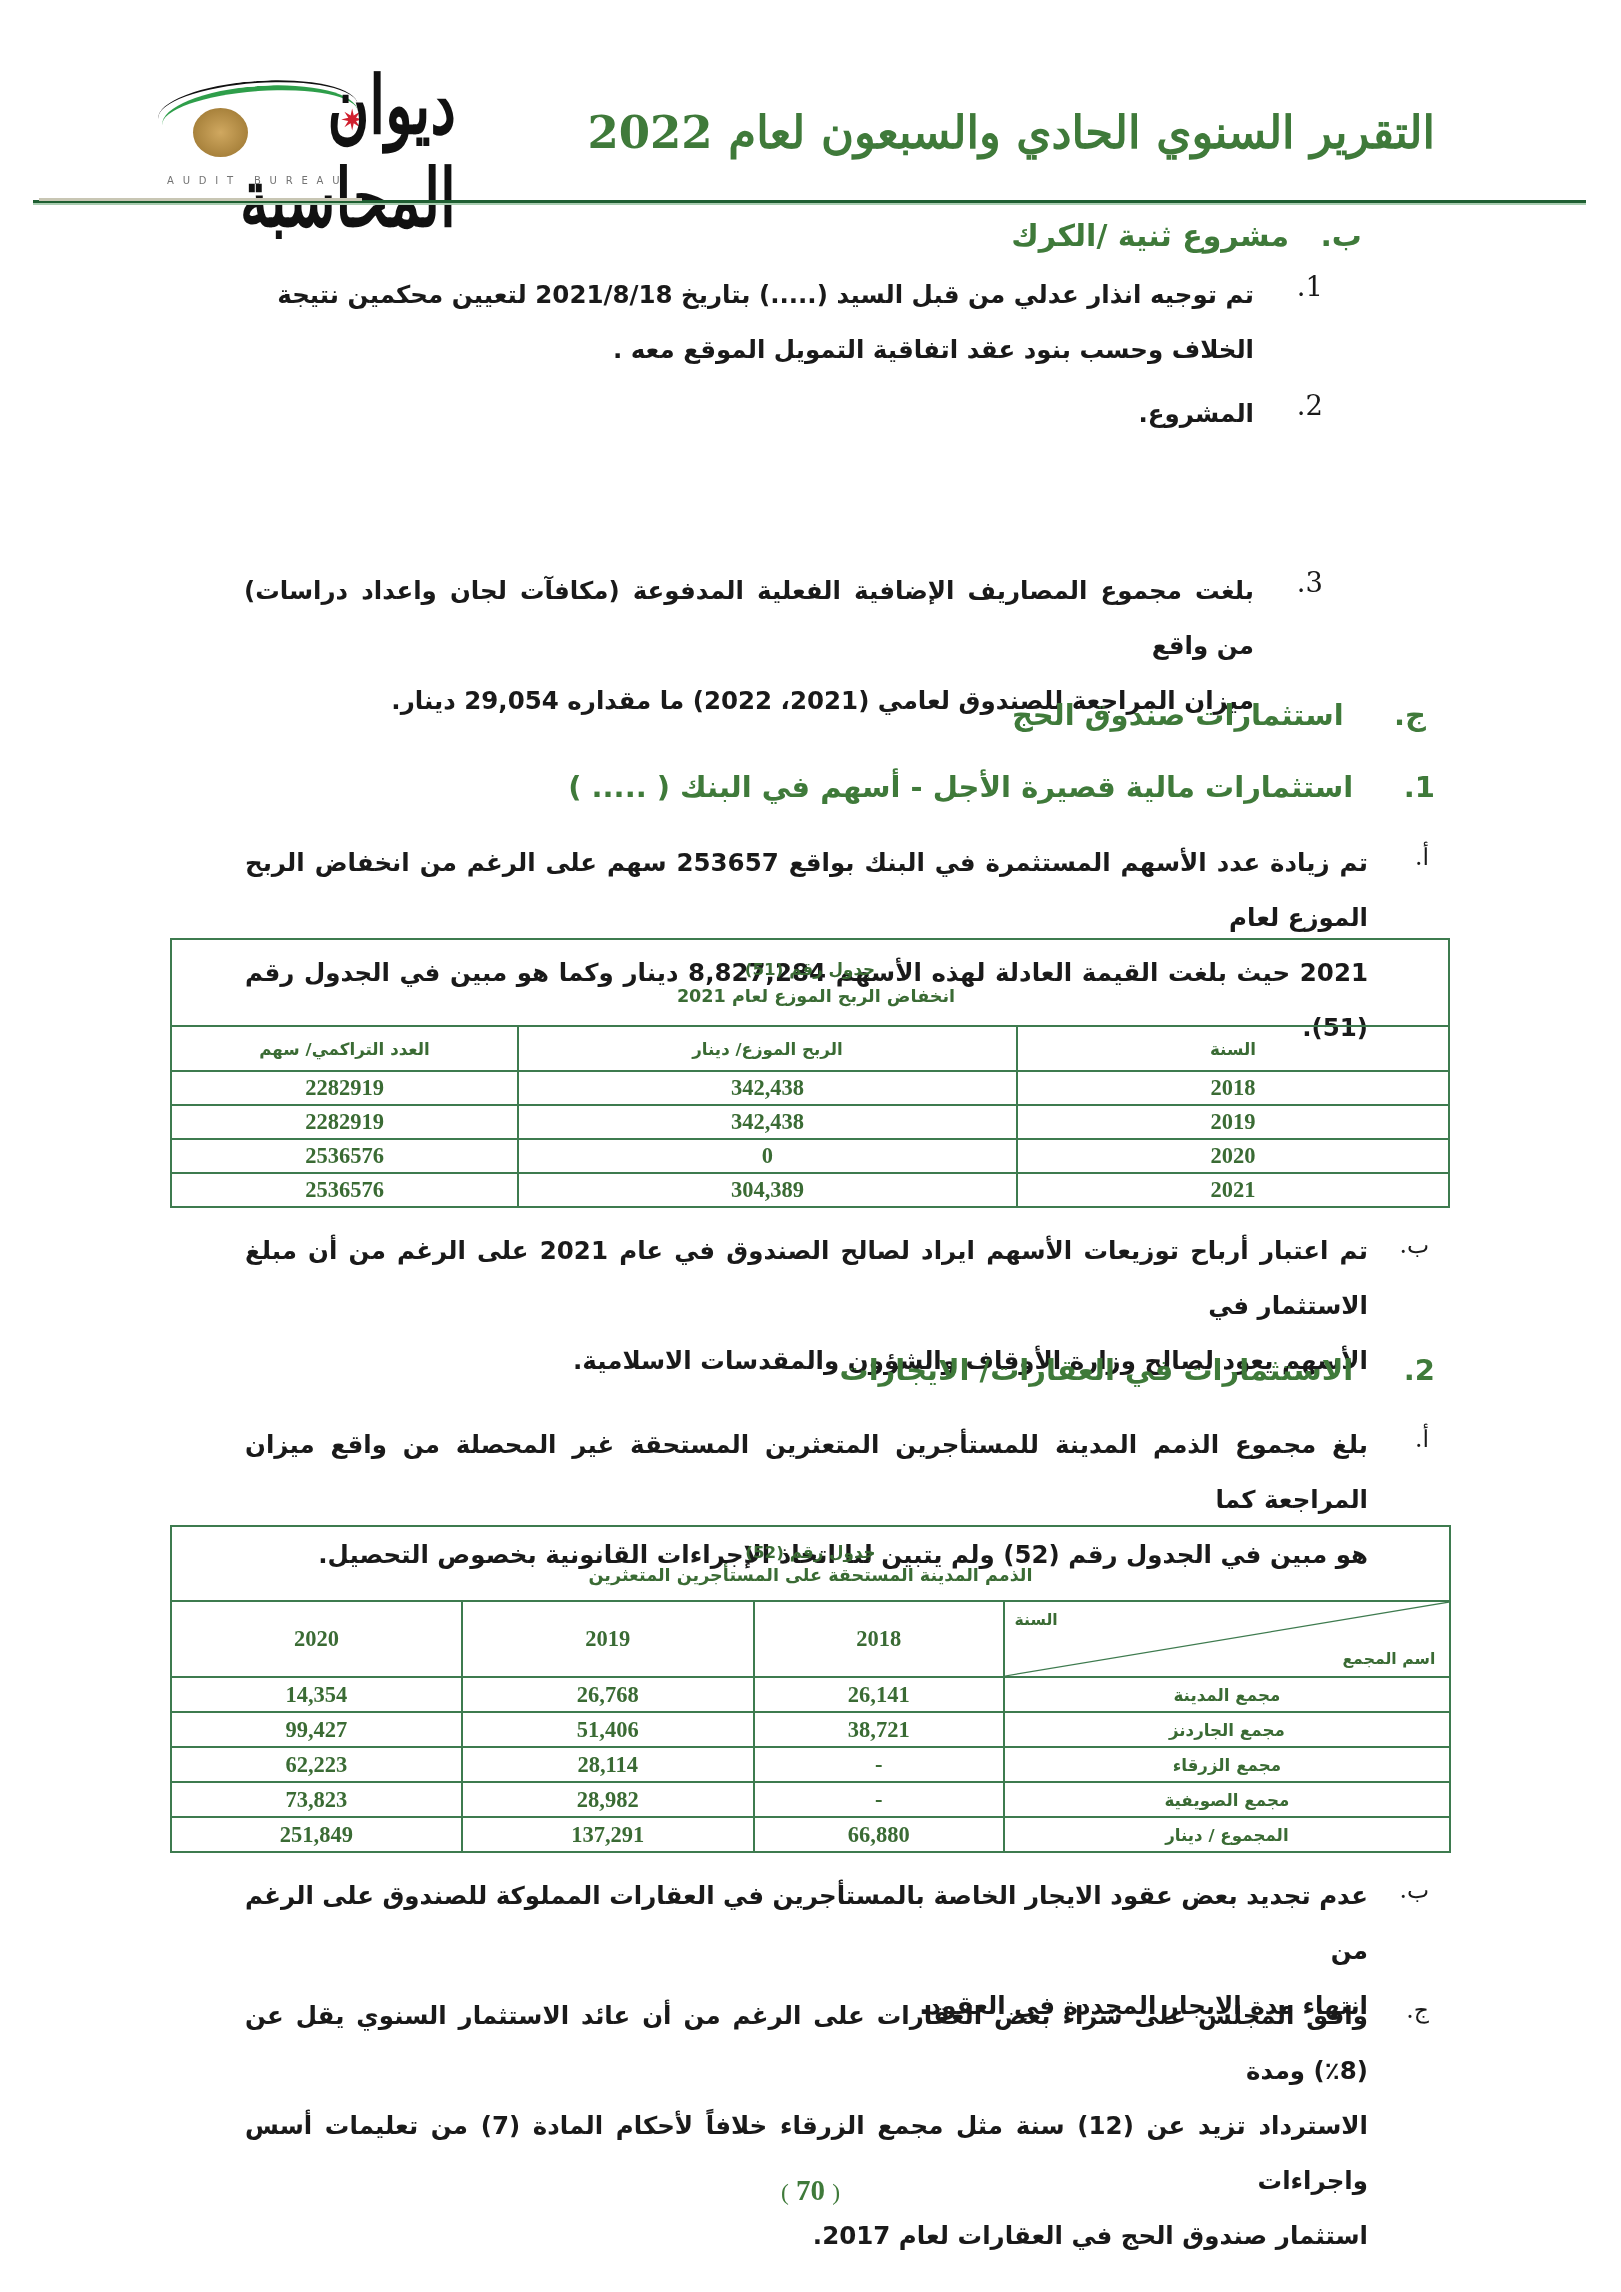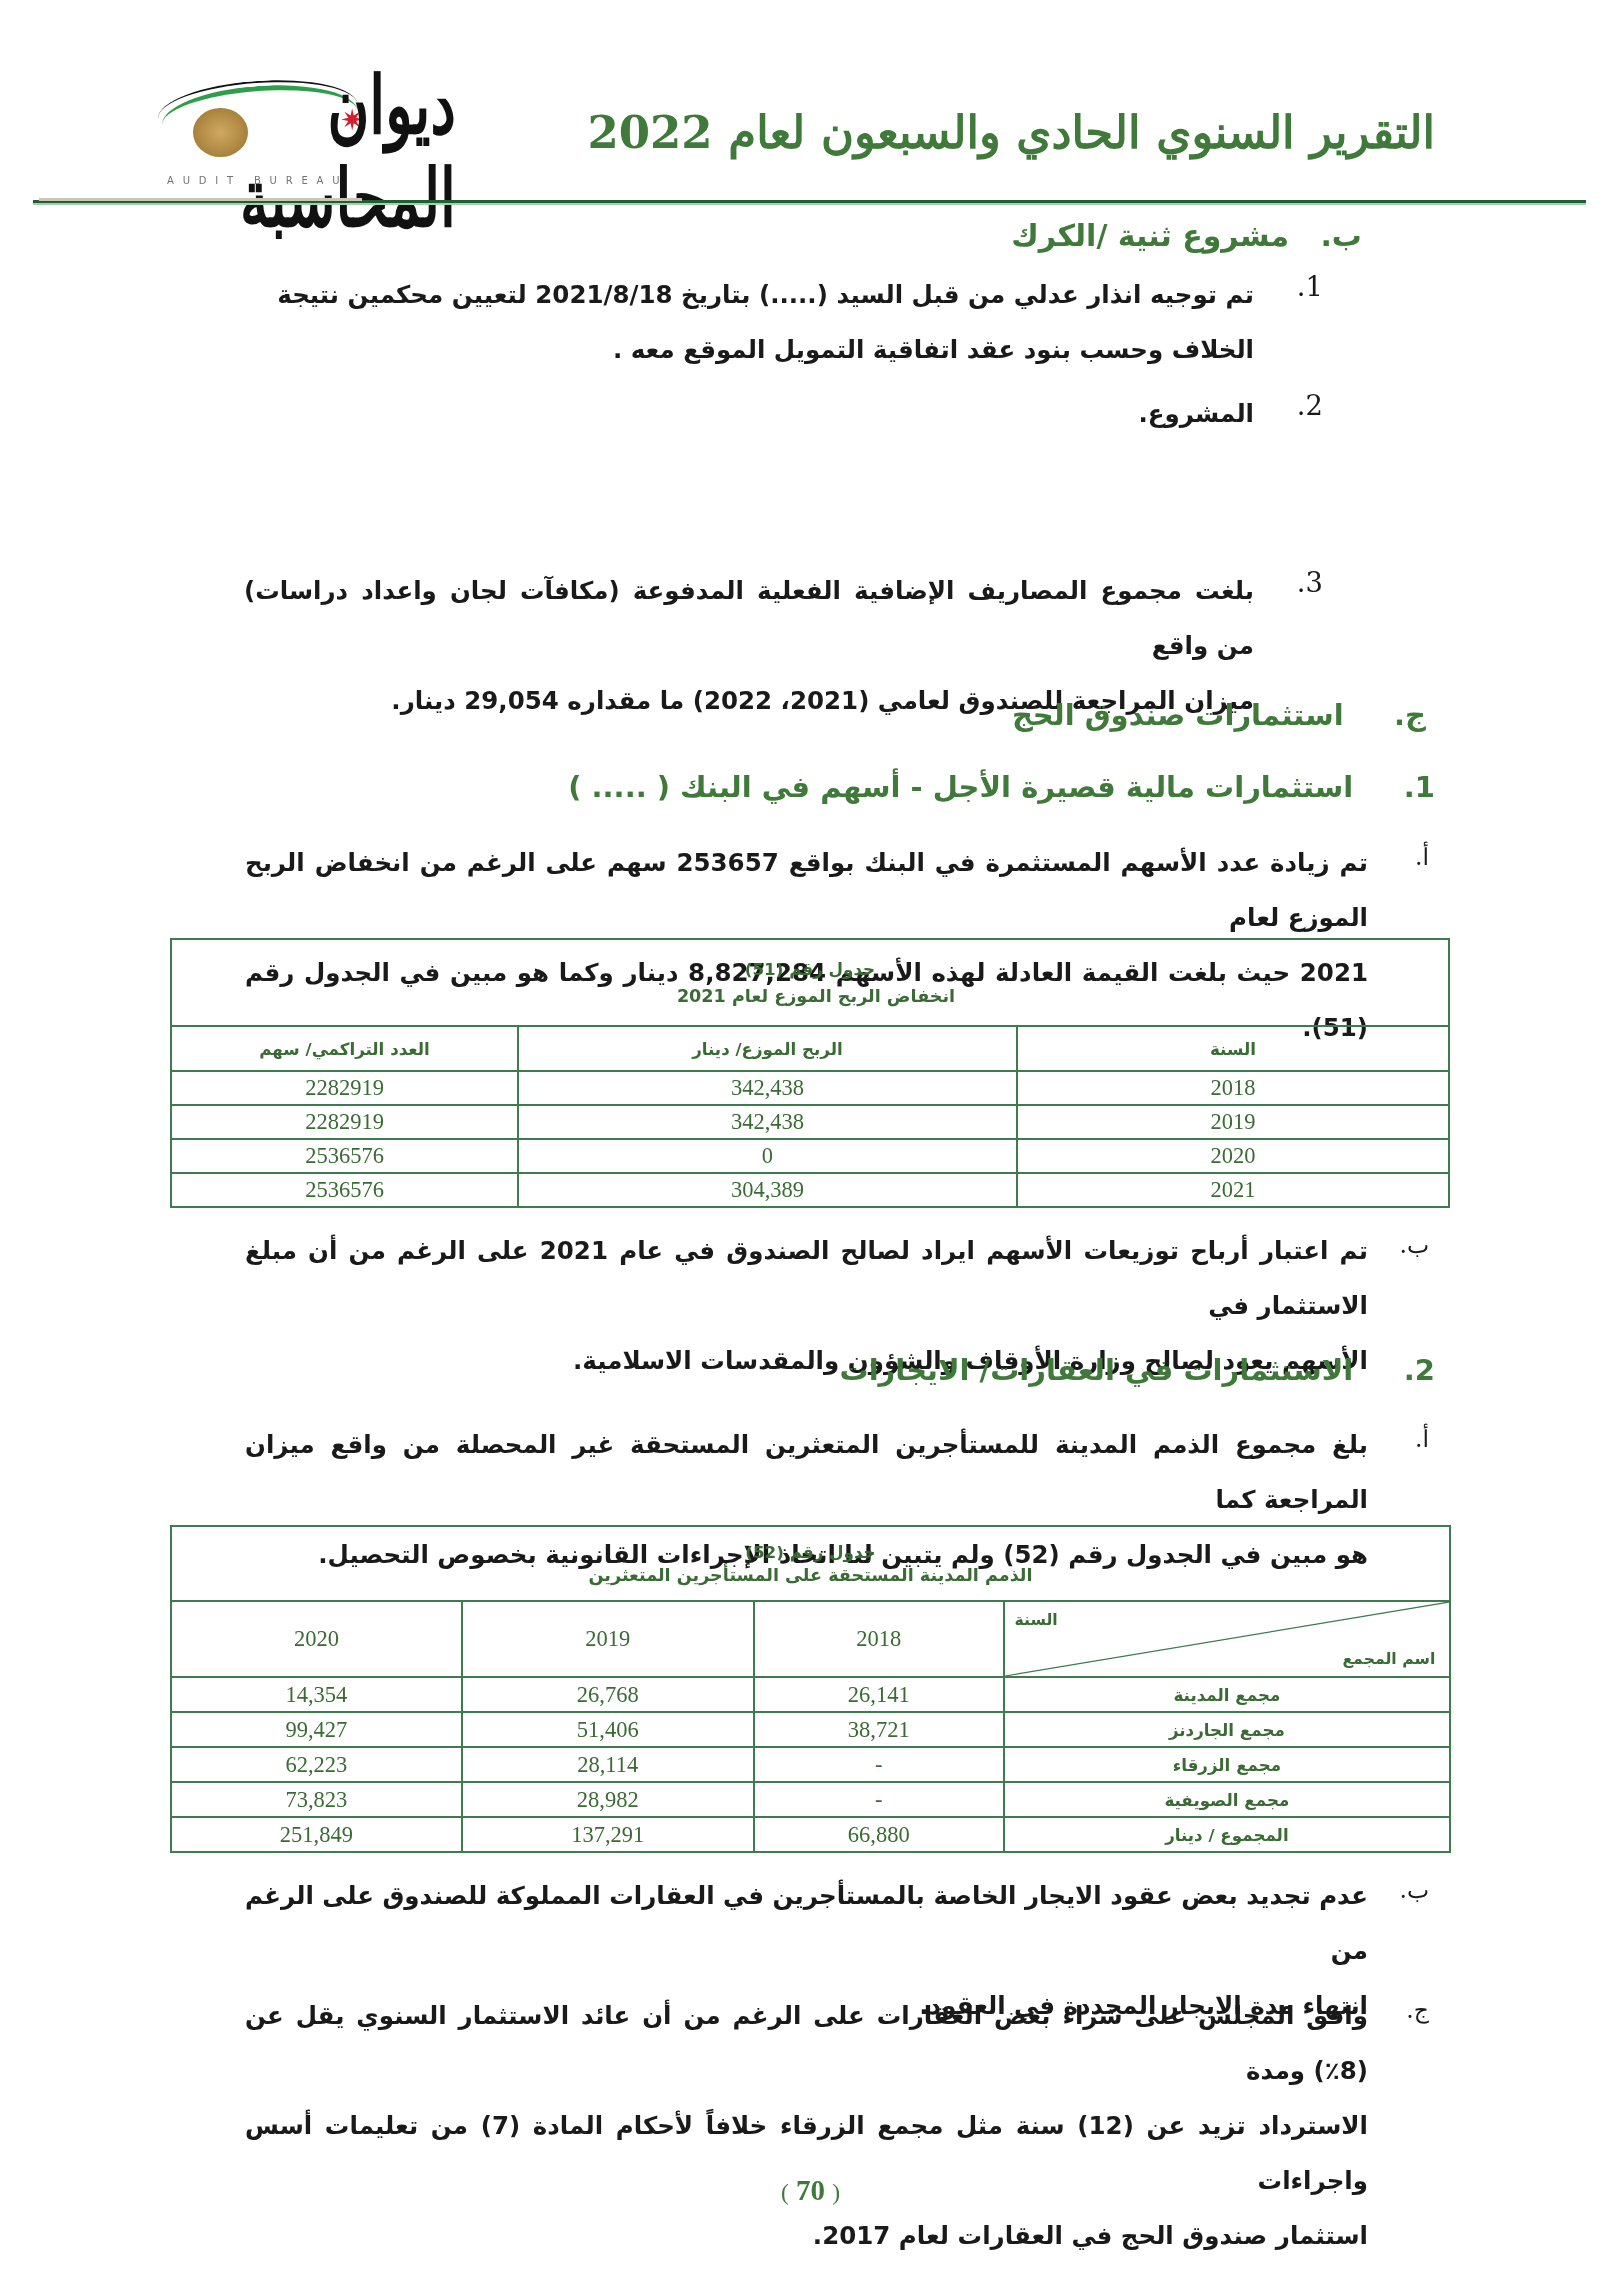--- a/index.html
+++ b/index.html
@@ -31,21 +31,21 @@
   .heading { font-weight: bold; color: #3f7a3a; font-size: 29px; white-space: nowrap; }
   .para { font-weight: bold; font-size: 24.5px; line-height: 55px; color: #1a1a1a; text-align: justify; text-align-last: right; }
   .marker { position: absolute; font-family: "DejaVu Serif", serif; font-size: 27.4px; color: #1a1a1a; font-weight: normal; }
 
   
   table { border-collapse: collapse; position: absolute; direction: rtl; }
   td, th { border: 2px solid #3e7b4f; text-align: center; color: #3a6b34; padding: 0; }
   .tcap1 { font-size: 16.7px; font-weight: bold; color: #3a6b34; }
   .tcap2 { font-size: 17.6px; font-weight: bold; color: #3a6b34; }
   .thd { font-size: 16.7px; font-weight: bold; color: #3a6b34; }
-  .num { font-family: "Liberation Serif", serif; font-weight: normal; font-size: 22.5px; color: #3a6b34; }
+  .num { font-family: "Liberation Serif", serif; font-weight: bold; font-size: 22.5px; color: #3a6b34; }
   .rowlbl { font-size: 16.7px; font-weight: bold; color: #3a6b34; }
 
   .diag-cell { position: relative; }
   .diag-line { position: absolute; left: 0; top: 0; width: 100%; height: 100%; }
   .diag-top { position: absolute; left: 9.8px; top: 7.8px; font-size: 15.7px; font-weight: bold; color: #3a6b34; }
   .diag-bottom { position: absolute; right: 13.7px; bottom: 7.8px; font-size: 15.7px; font-weight: bold; color: #3a6b34; }
 
   .page-num { position: absolute; left: 0; width: 1621px; top: 2174px; text-align: center;
        font-family: "Liberation Serif", serif; font-weight: bold; color: #3f7a3a; font-size: 29px; direction: ltr; }
   .page-num .paren { font-size: 23.5px; font-weight: normal; }

